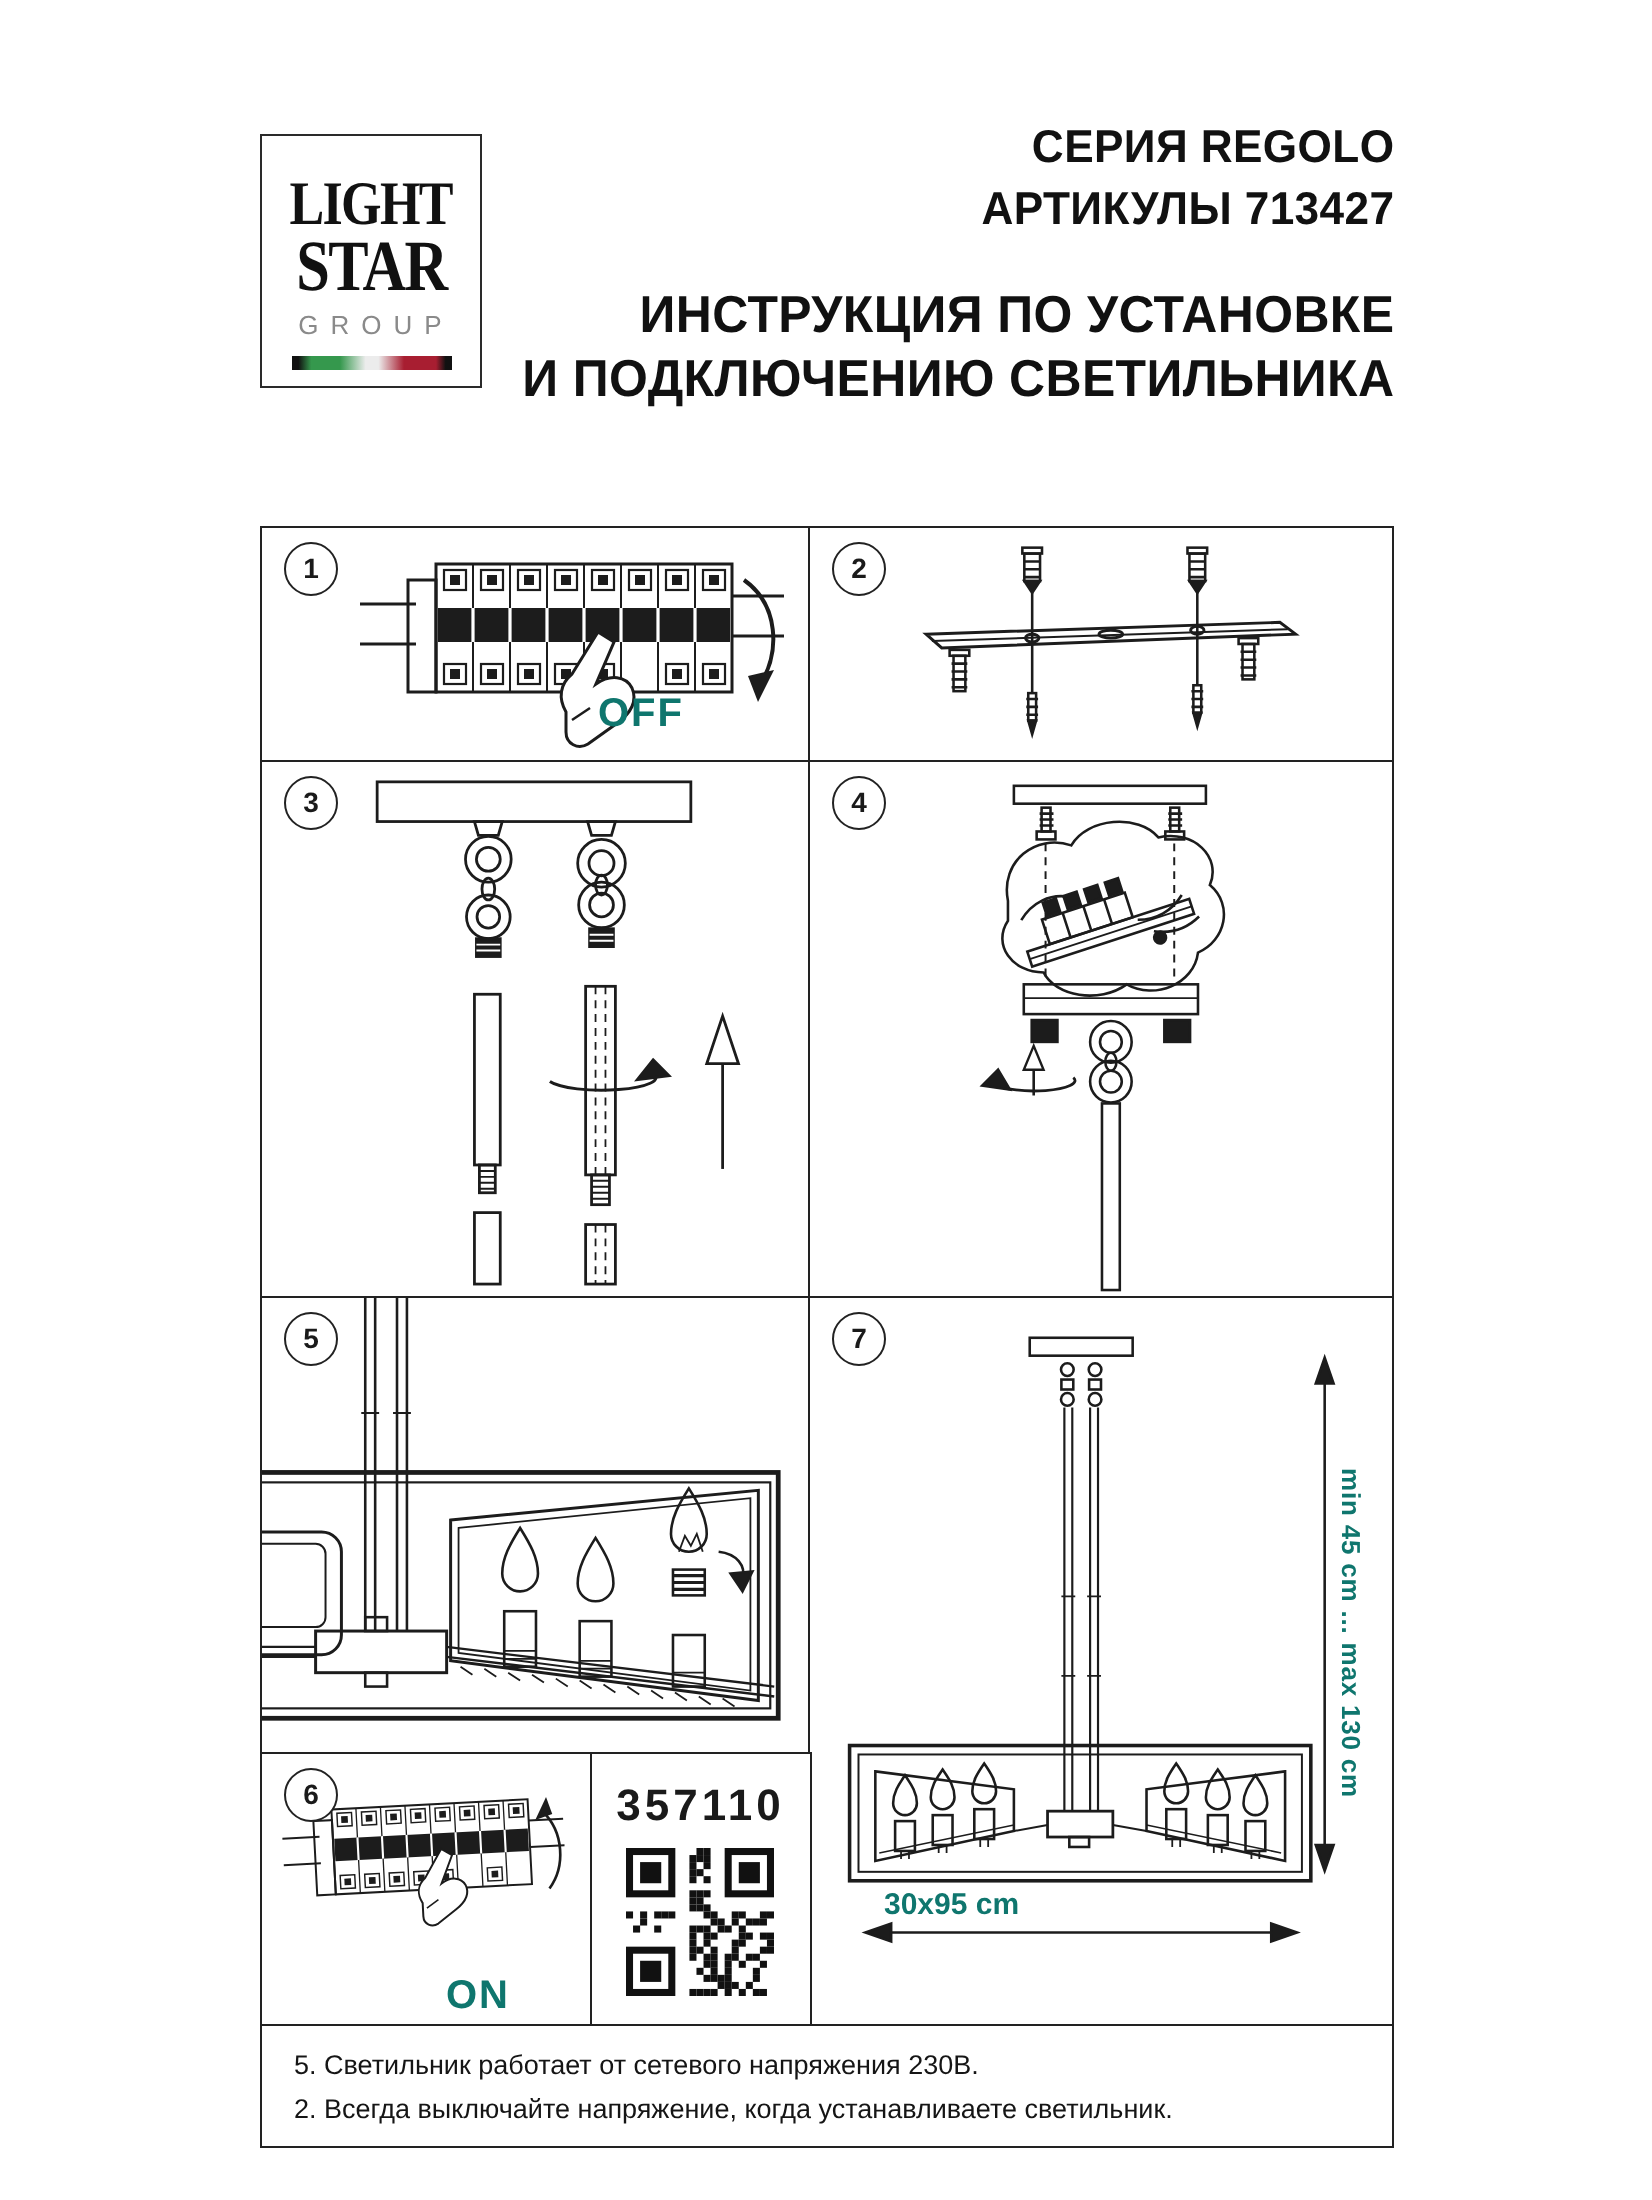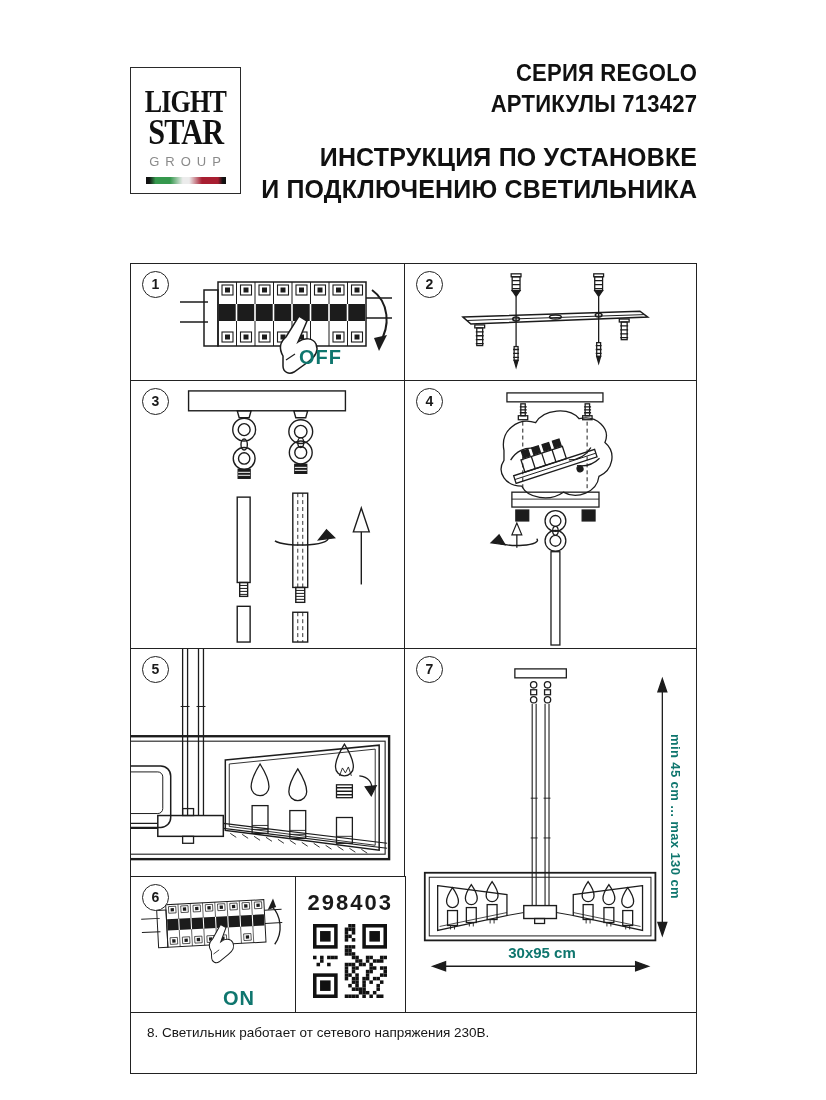--- a/index.html
+++ b/index.html
@@ -37,21 +37,21 @@
   .pfoot{left:0;top:749px;width:567px;height:62px;padding:9px 12px 0 16px;box-sizing:border-box;}
 
   .stepnum{position:absolute;left:11px;top:7px;width:25px;height:25px;border:1.7px solid #222;
            border-radius:50%;font-size:14px;font-weight:bold;line-height:25px;text-align:center;
            background:#fff;z-index:3;}
   .draw{position:absolute;}
   svg{display:block;}
   .lbl{position:absolute;font-weight:bold;color:#0f766e;z-index:2;}
   .switch-lbl{font-size:20px;letter-spacing:1px;}
   .dim-v{writing-mode:vertical-rl;font-size:13px;letter-spacing:0.4px;white-space:nowrap;}
-  .dim-h{font-size:15px;text-align:center;}
+  .dim-h{font-size:15px;text-align:left;}
   .qr-article{font-size:22px;font-weight:bold;letter-spacing:2px;margin-top:13px;}
   .qr-wrap{margin:8px auto 0;width:74px;height:74px;}
 
   .foot-note{font-size:13.5px;line-height:22px;color:#151515;}
 </style>
 </head>
 <body>
 
 <div class="page">
 
@@ -490,21 +490,21 @@
         </g>
         <g>
           <path d="M201,82 C214,66 214,40 199,24" stroke="#1c1c1c" stroke-width="2" fill="none"></path>
           <polygon points="193,30 206,26 202,13" fill="#1c1c1c"></polygon>
         </g>
       </svg>
       <div class="lbl switch-lbl" style="left:92px;top:96px;margin-top:14px;">ON</div>
     </div>
 
     <div class="panel pqr">
-      <div class="qr-article">298403</div>
+      <div class="qr-article">357110</div>
       <div class="qr-wrap">
         <svg width="74" height="74" viewBox="0 0 71.39999999999999 71.39999999999999">
             <g fill="#111">
               <rect x="34.0" y="0.0" width="3.4" height="3.4"></rect>
               <rect x="37.4" y="0.0" width="3.4" height="3.4"></rect>
               <rect x="30.6" y="3.4" width="3.4" height="3.4"></rect>
               <rect x="34.0" y="3.4" width="3.4" height="3.4"></rect>
               <rect x="37.4" y="3.4" width="3.4" height="3.4"></rect>
               <rect x="30.6" y="6.8" width="3.4" height="3.4"></rect>
               <rect x="37.4" y="6.8" width="3.4" height="3.4"></rect>
@@ -602,17 +602,18 @@
               <rect x="49.3" y="1.7" width="20.4" height="20.4" fill="none" stroke="#111" stroke-width="3.4"></rect>
               <rect x="54.4" y="6.8" width="10.2" height="10.2"></rect>
               <rect x="1.7" y="49.3" width="20.4" height="20.4" fill="none" stroke="#111" stroke-width="3.4"></rect>
               <rect x="6.8" y="54.4" width="10.2" height="10.2"></rect>
             </g>
           </svg>
       </div>
     </div>
 
     <div class="panel pfoot">
-      <div class="foot-note">8. Светильник работает от сетевого напряжения 230В.</div>
+      <div class="foot-note">5. Светильник работает от сетевого напряжения 230В.</div>
+      <div class="foot-note">2. Всегда выключайте напряжение, когда устанавливаете светильник.</div>
     </div>
 
   </div>
 </div>
 
 </body></html>

